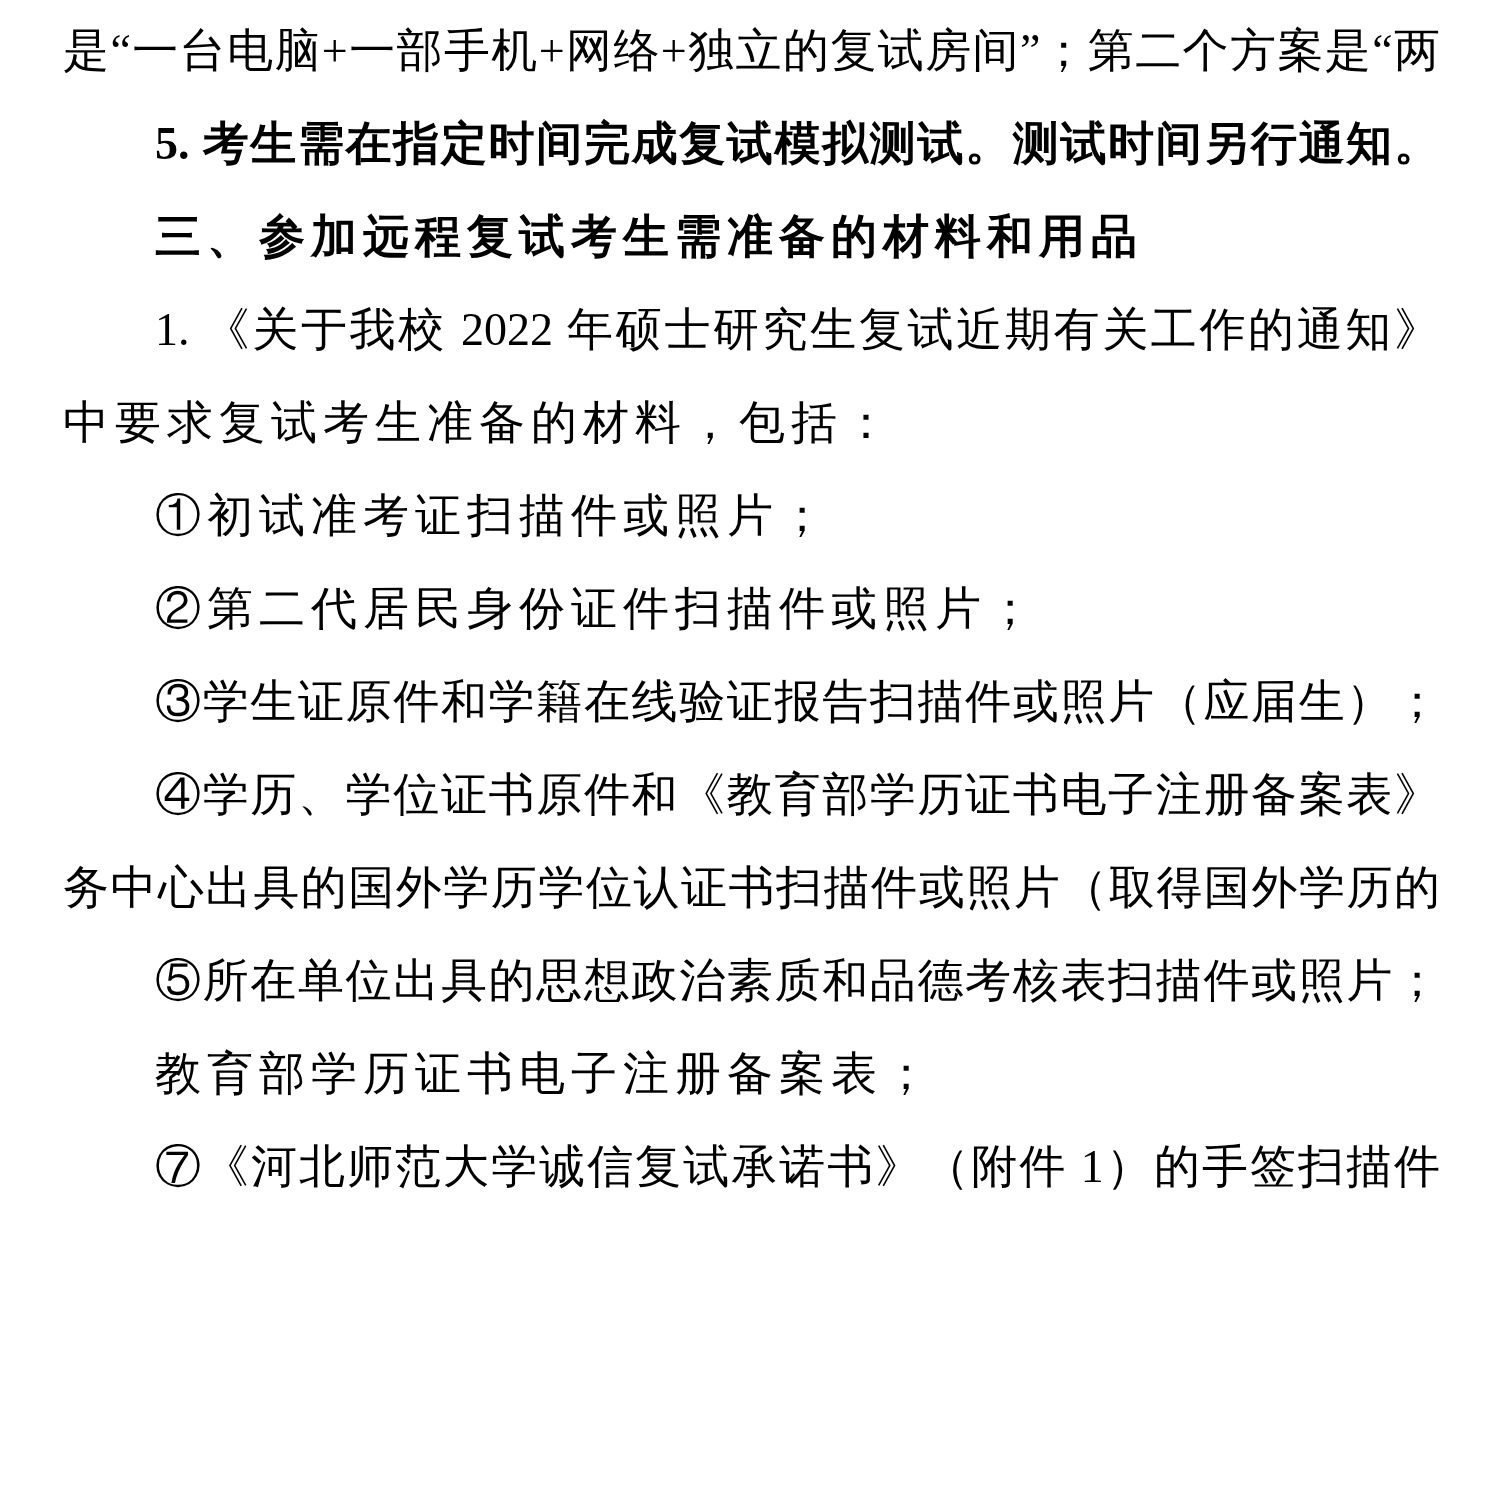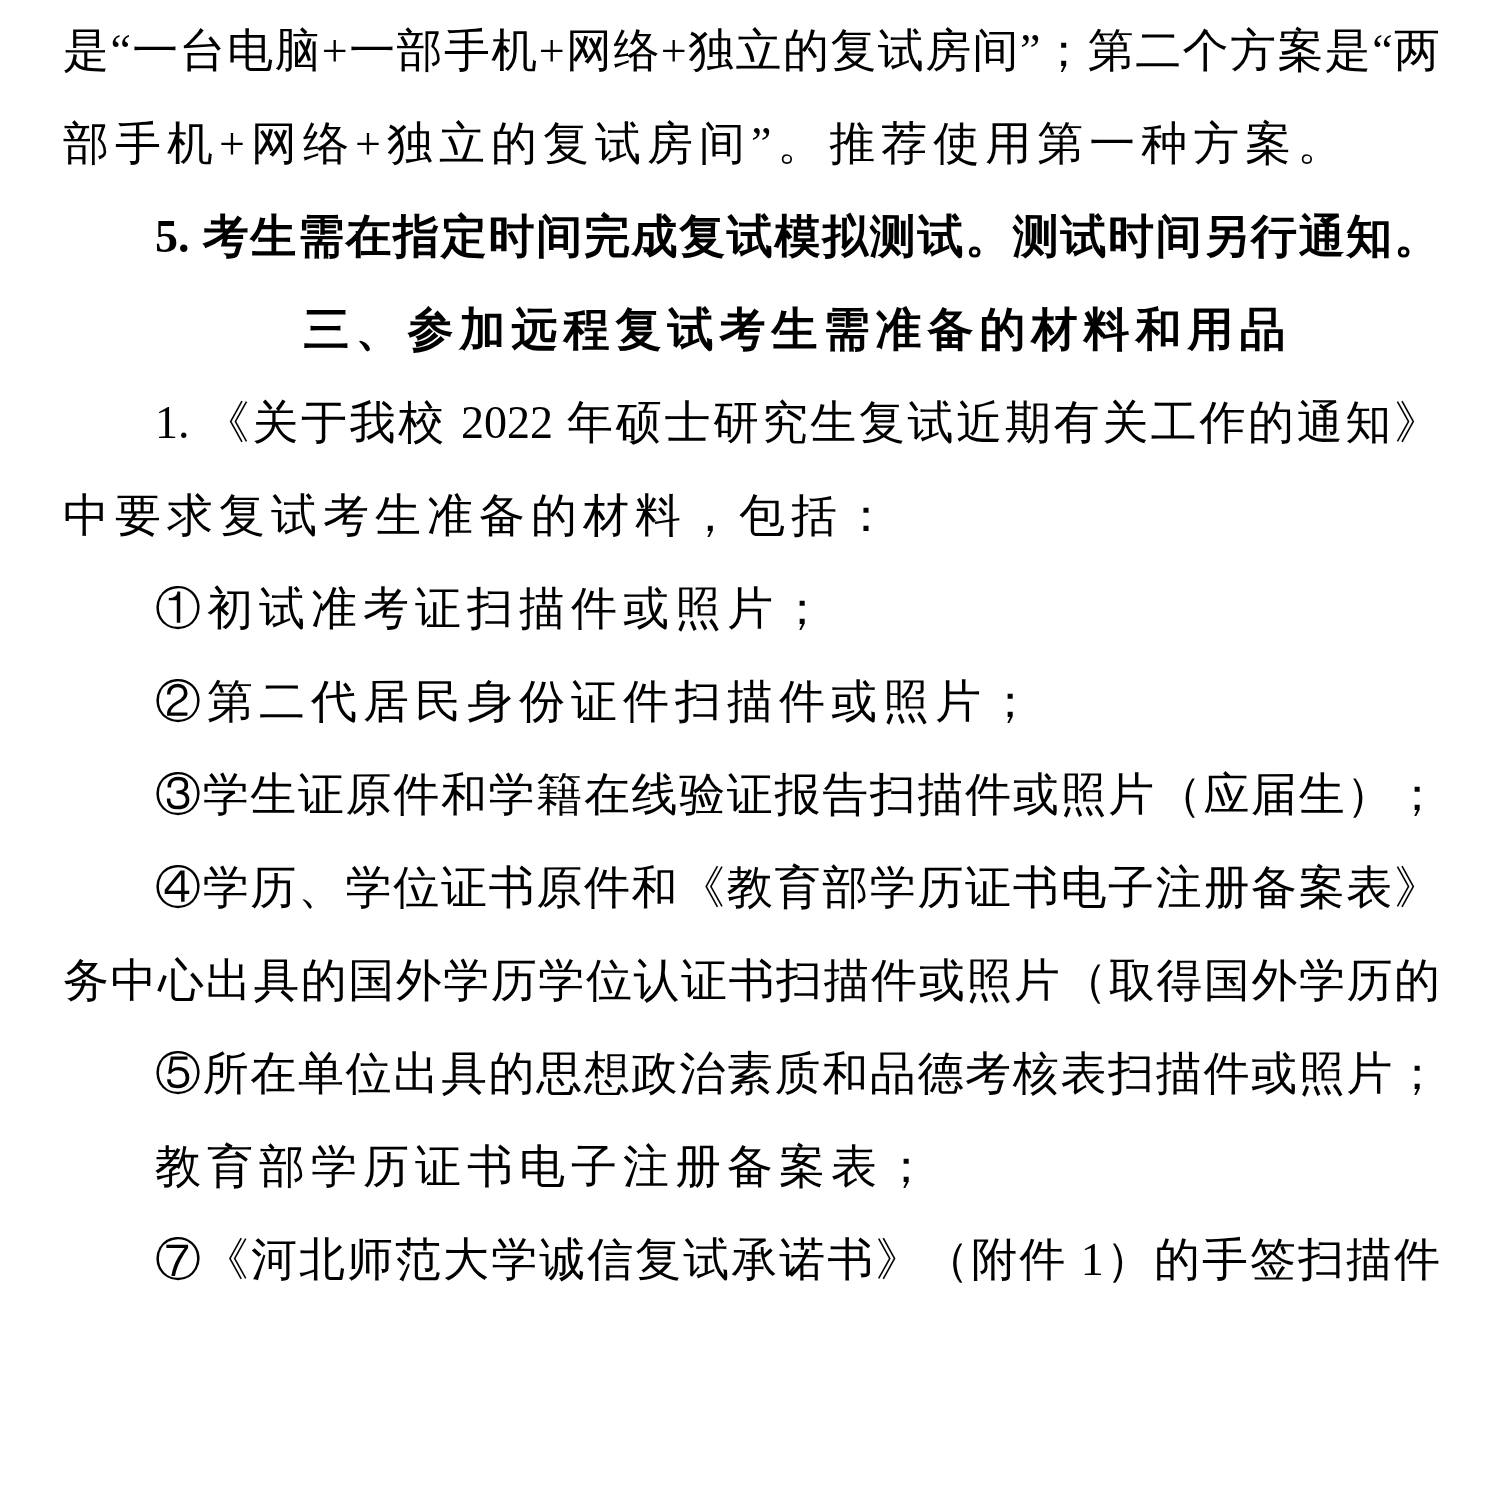--- a/index.html
+++ b/index.html
@@ -31,29 +31,27 @@
     white-space: normal;
     letter-spacing: normal;
     text-align: justify;
     text-align-last: justify;
   }
   .indent {
     text-indent: 92px;
   }
   .bold {
     font-weight: bold;
-    text-align: center;
   }
 </style>
 </head>
 <body>
 
 <div class="page">
   <div class="line just">是“一台电脑+一部手机+网络+独立的复试房间”；第二个方案是“两</div>
-  <div class="line">部手机+网络+独立的复试房间”。推荐使用第一种方案。</div>
   <div class="line indent bold just">5. 考生需在指定时间完成复试模拟测试。测试时间另行通知。</div>
   <div class="line indent bold">三、参加远程复试考生需准备的材料和用品</div>
   <div class="line indent just">1. 《关于我校 2022 年硕士研究生复试近期有关工作的通知》</div>
   <div class="line">中要求复试考生准备的材料，包括：</div>
   <div class="line indent">①初试准考证扫描件或照片；</div>
   <div class="line indent">②第二代居民身份证件扫描件或照片；</div>
   <div class="line indent just">③学生证原件和学籍在线验证报告扫描件或照片（应届生）；</div>
   <div class="line indent just">④学历、学位证书原件和《教育部学历证书电子注册备案表》</div>
   <div class="line just">务中心出具的国外学历学位认证书扫描件或照片（取得国外学历的</div>
   <div class="line indent just">⑤所在单位出具的思想政治素质和品德考核表扫描件或照片；</div>

